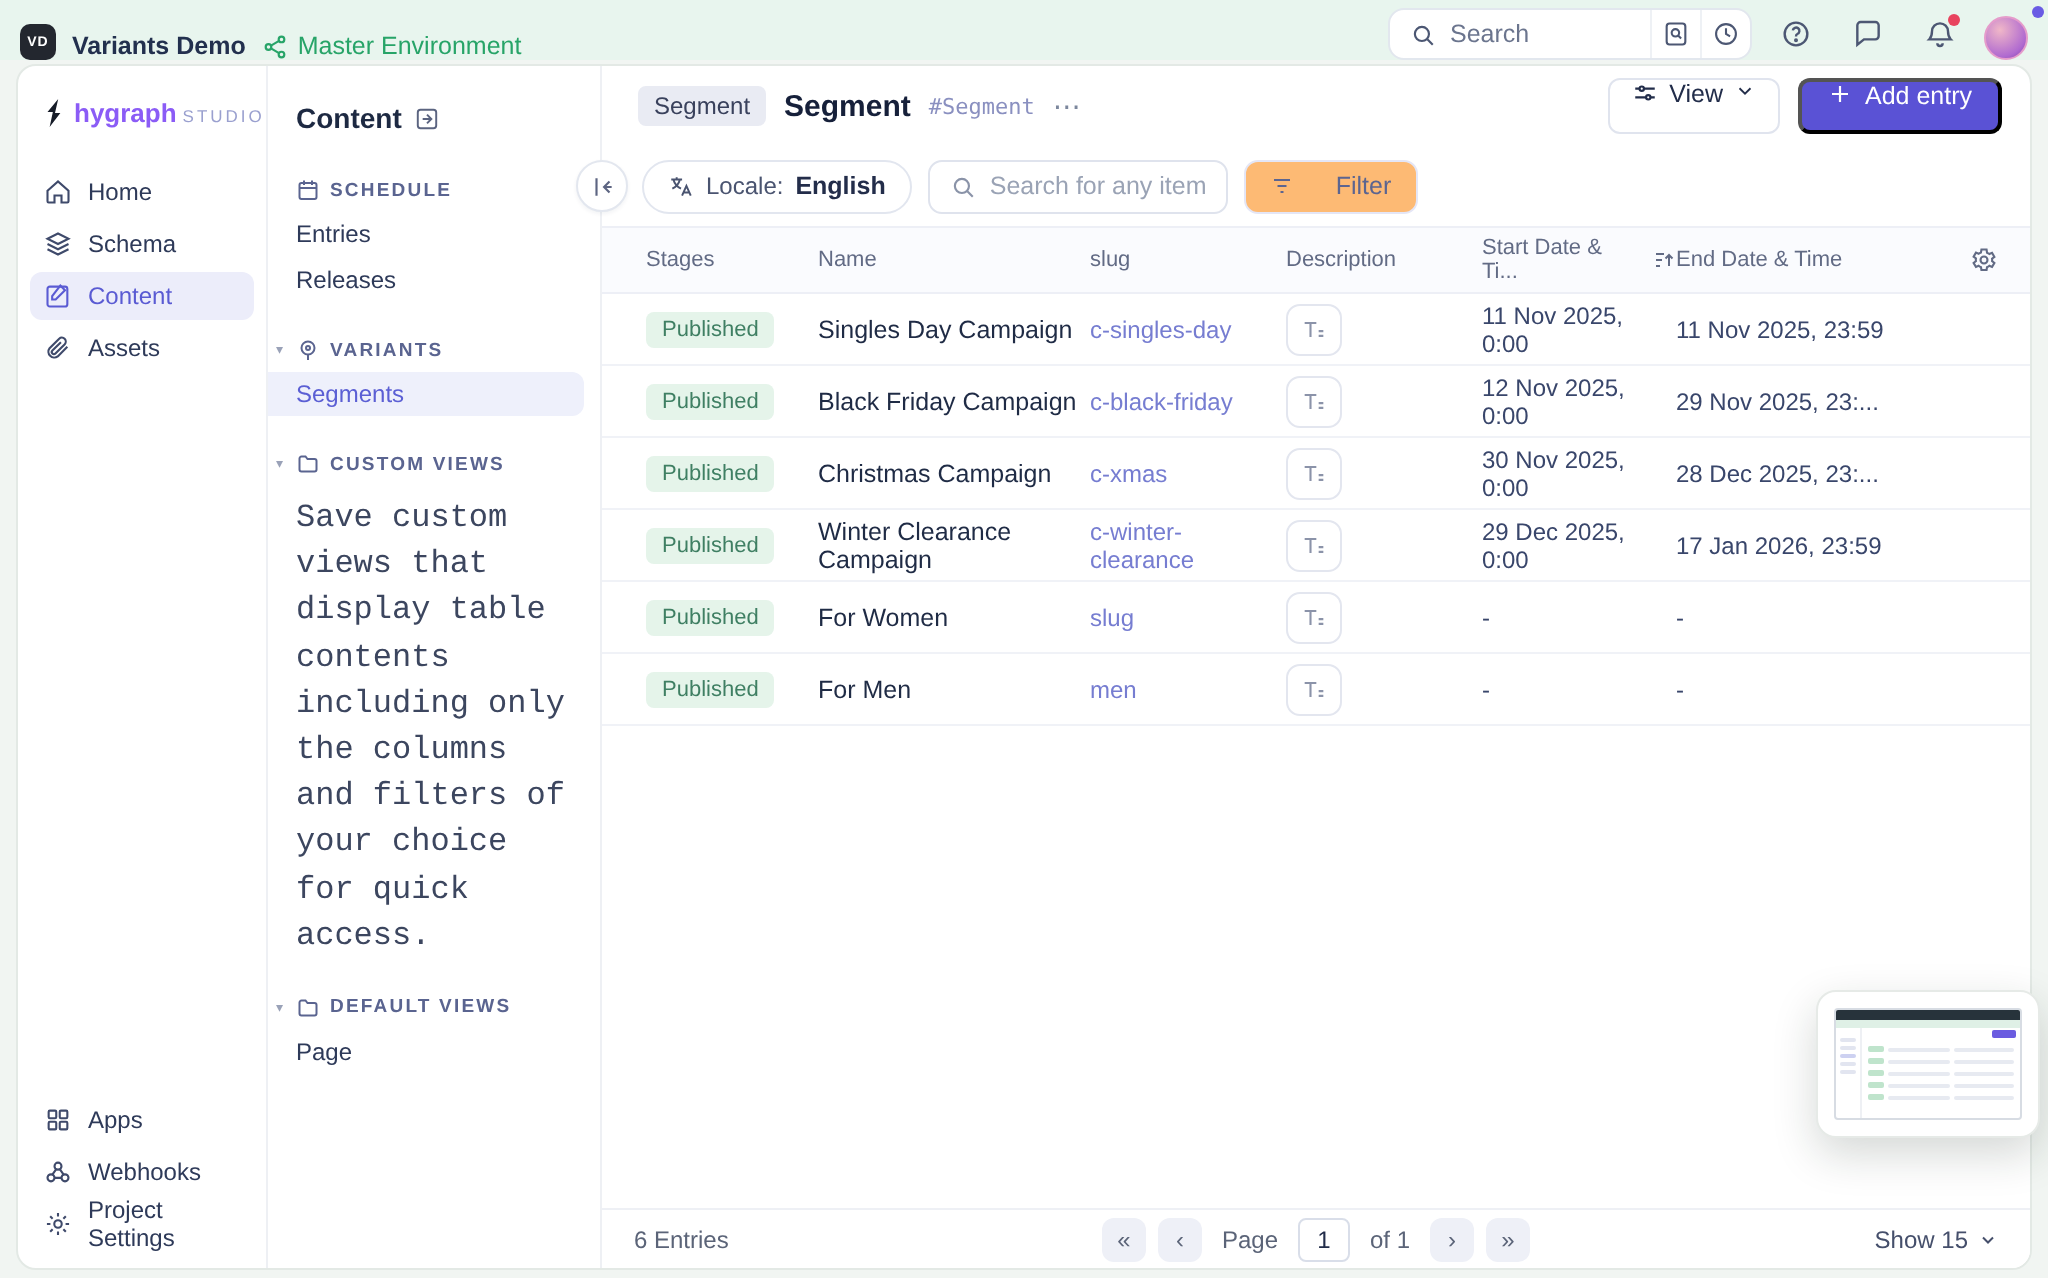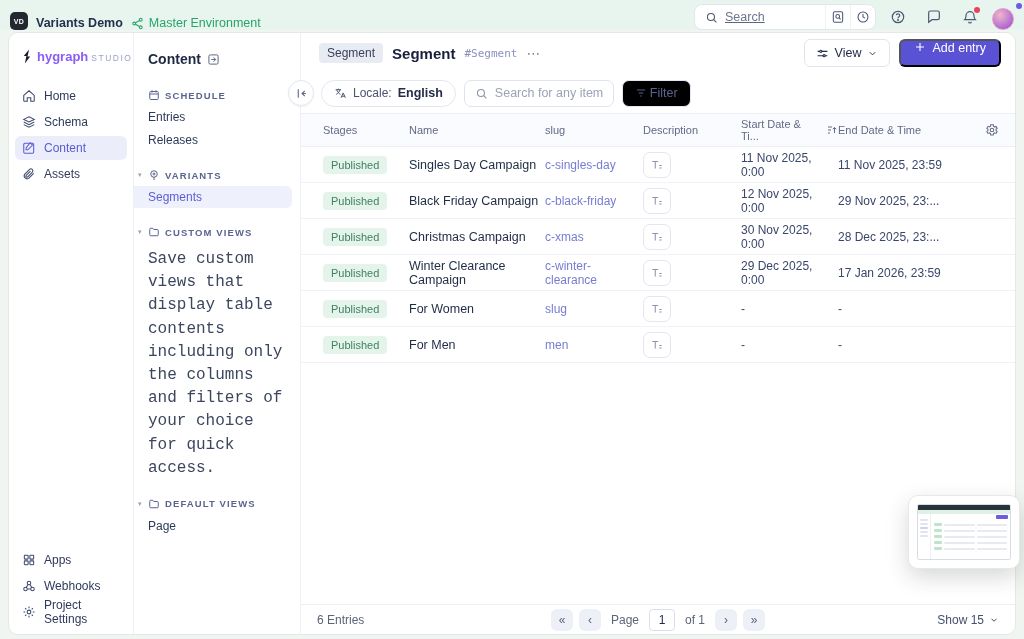--- a/index.html
+++ b/index.html
@@ -11,21 +11,21 @@
   }
   svg { display:block; }
 
   
   .env-bar { position:absolute; top:0; left:0; right:0; height:30px; display:flex; align-items:flex-end; padding:0 10px; gap:8px; }
   .vd-badge { width:18px; height:18px; background:#23272f; border-radius:5px; color:#fff; font-size:7px; font-weight:bold; display:flex; align-items:center; justify-content:center; letter-spacing:.5px; }
   .env-project { font-size:12.5px; font-weight:bold; color:#22304e; }
   .env-link { display:flex; align-items:center; gap:5px; color:#27a468; font-size:12.5px; font-weight:500; cursor:pointer; }
   .env-spacer { flex:1; }
   .searchbar { display:flex; align-items:center; background:#fff; border:1px solid #e2e7ee; border-radius:8px; height:26px; width:182px; overflow:hidden; }
-  .searchbar .q { flex:1; display:flex; align-items:center; gap:7px; padding:0 10px; color:#5d6680;text-decoration:underline; }
+  .searchbar .q { flex:1; display:flex; align-items:center; gap:7px; padding:0 10px; color:#5d6680; }
   .searchbar input { border:0; outline:0; width:90px; font-size:12.5px; color:#33405f; background:transparent; font-family:inherit; }
   .searchbar input::placeholder { color:#6b758e; }
   .sb-ico { width:32px; height:26px; display:flex; align-items:center; justify-content:center; border-left:1px solid #eef1f5; color:#4c5773; cursor:pointer; }
   .tb-ico { width:28px; height:26px; display:flex; align-items:center; justify-content:center; color:#4c5773; cursor:pointer; position:relative; }
   .bell-dot { position:absolute; top:3px; right:4px; width:6px; height:6px; border-radius:50%; background:#e8435e; }
   .avatar { width:22px; height:22px; border-radius:50%; background:radial-gradient(circle at 35% 30%,#f0b7c8,#b06ad0 70%,#7a3fa8); border:1.5px solid #e59ccb; cursor:pointer; }
   .corner-dot { position:absolute; top:3px; right:2px; width:6px; height:6px; border-radius:50%; background:#6a5be4; }
 
   
   .app { position:absolute; top:32px; left:8px; right:8px; bottom:4px; background:#fff; border:1px solid #e3e9e5; border-radius:10px; display:flex; overflow:hidden; }
@@ -55,30 +55,30 @@
   .sec-desc { padding:6px 12px 0 14px; font-size:16px; line-height:1.45; color:#3c465f;font-family:Liberation Mono, monospace; }
 
   
   .main { flex:1; display:flex; flex-direction:column; position:relative; min-width:0; }
   .m-head { height:40px; display:flex; align-items:center; padding:0 14px 0 18px; gap:9px; flex-shrink:0; }
   .model-chip { background:#e9ebf3; border-radius:4px; padding:3px 8px; font-size:12px; color:#39415c; }
   .m-title { font-size:15px; font-weight:bold; color:#16203a; }
   .m-apiid { font-family:"DejaVu Sans Mono","Liberation Mono",monospace; font-size:11px; color:#8a90c0; }
   .m-more { color:#7c879d; font-size:14px; letter-spacing:1px; cursor:pointer; }
   .m-head-spacer { flex:1; }
-  .btn-view { display:flex; align-items:center; gap:6px; height:28px; padding:0 11px; border:1px solid #e0e4ee; border-radius:6px; background:#fff; font-size:12.5px; font-weight:500; color:#222d4a; cursor:pointer; }
+  .btn-view { display:flex; align-items:flex-start; gap:6px; height:28px; padding:0 11px; border:1px solid #e0e4ee; border-radius:6px; background:#fff; font-size:12.5px; font-weight:500; color:#222d4a; cursor:pointer; }
   .btn-add { display:flex; align-items:flex-start; gap:6px; height:28px; padding:0 13px; border-radius:6px; background:#5a52d5; color:#fff; font-size:12.5px; font-weight:500; cursor:pointer; }
   .toolbar { height:40px; display:flex; align-items:center; gap:8px; padding:0 16px 0 20px; position:relative; flex-shrink:0; }
   .collapse-btn { position:absolute; left:-13px; top:7px; width:26px; height:26px; border-radius:50%; background:#fff; border:1px solid #e3e7ef; display:flex; align-items:center; justify-content:center; color:#5d6582; cursor:pointer; z-index:3; box-shadow:0 1px 2px rgba(20,30,60,.06); }
   .locale-chip { display:flex; align-items:center; gap:6px; height:27px; padding:0 12px; border:1px solid #e2e6ef; border-radius:14px; font-size:12px; color:#4a5470; cursor:pointer; }
   .locale-chip b { color:#232d4a; font-size:12.5px; }
   .item-search { display:flex; align-items:center; gap:7px; height:27px; width:150px; padding:0 10px; border:1px solid #dfe3ed; border-radius:7px; color:#8a93a8; }
   .item-search input { border:0; outline:0; flex:1; min-width:0; font-size:12.5px; background:transparent; color:#33405f; font-family:inherit; }
   .item-search input::placeholder { color:#9aa3b5; }
-  .btn-filter { display:flex; align-items:center; gap:3px; height:27px; padding:0 12px; background:#000000; border:1px solid #e4e6f6; border-radius:7px; font-size:12.5px; font-weight:500; color:#5c6590; cursor:pointer; }
+  .btn-filter { display:flex; align-items:center; gap:21px; height:27px; padding:0 12px; background:#fdba74; border:1px solid #e4e6f6; border-radius:7px; font-size:12.5px; font-weight:500; color:#5c6590; cursor:pointer; }
 
   
   .thead { height:34px; background:#fafbfe; border-top:1px solid #edeff6; border-bottom:1px solid #edeff6; display:flex; align-items:center; font-size:11px; font-weight:500; color:#626b85; flex-shrink:0; }
   .trow { height:36px; border-bottom:1px solid #f0f2f7; display:flex; align-items:center; flex-shrink:0; background:#fff; }
   .c-stages { width:108px; padding-left:22px; }
   .c-name { width:136px; }
   .c-slug { width:98px; }
   .c-desc { width:98px; }
   .c-start { width:97px; display:flex; align-items:center; gap:6px; }
   .c-end { width:131px; }

